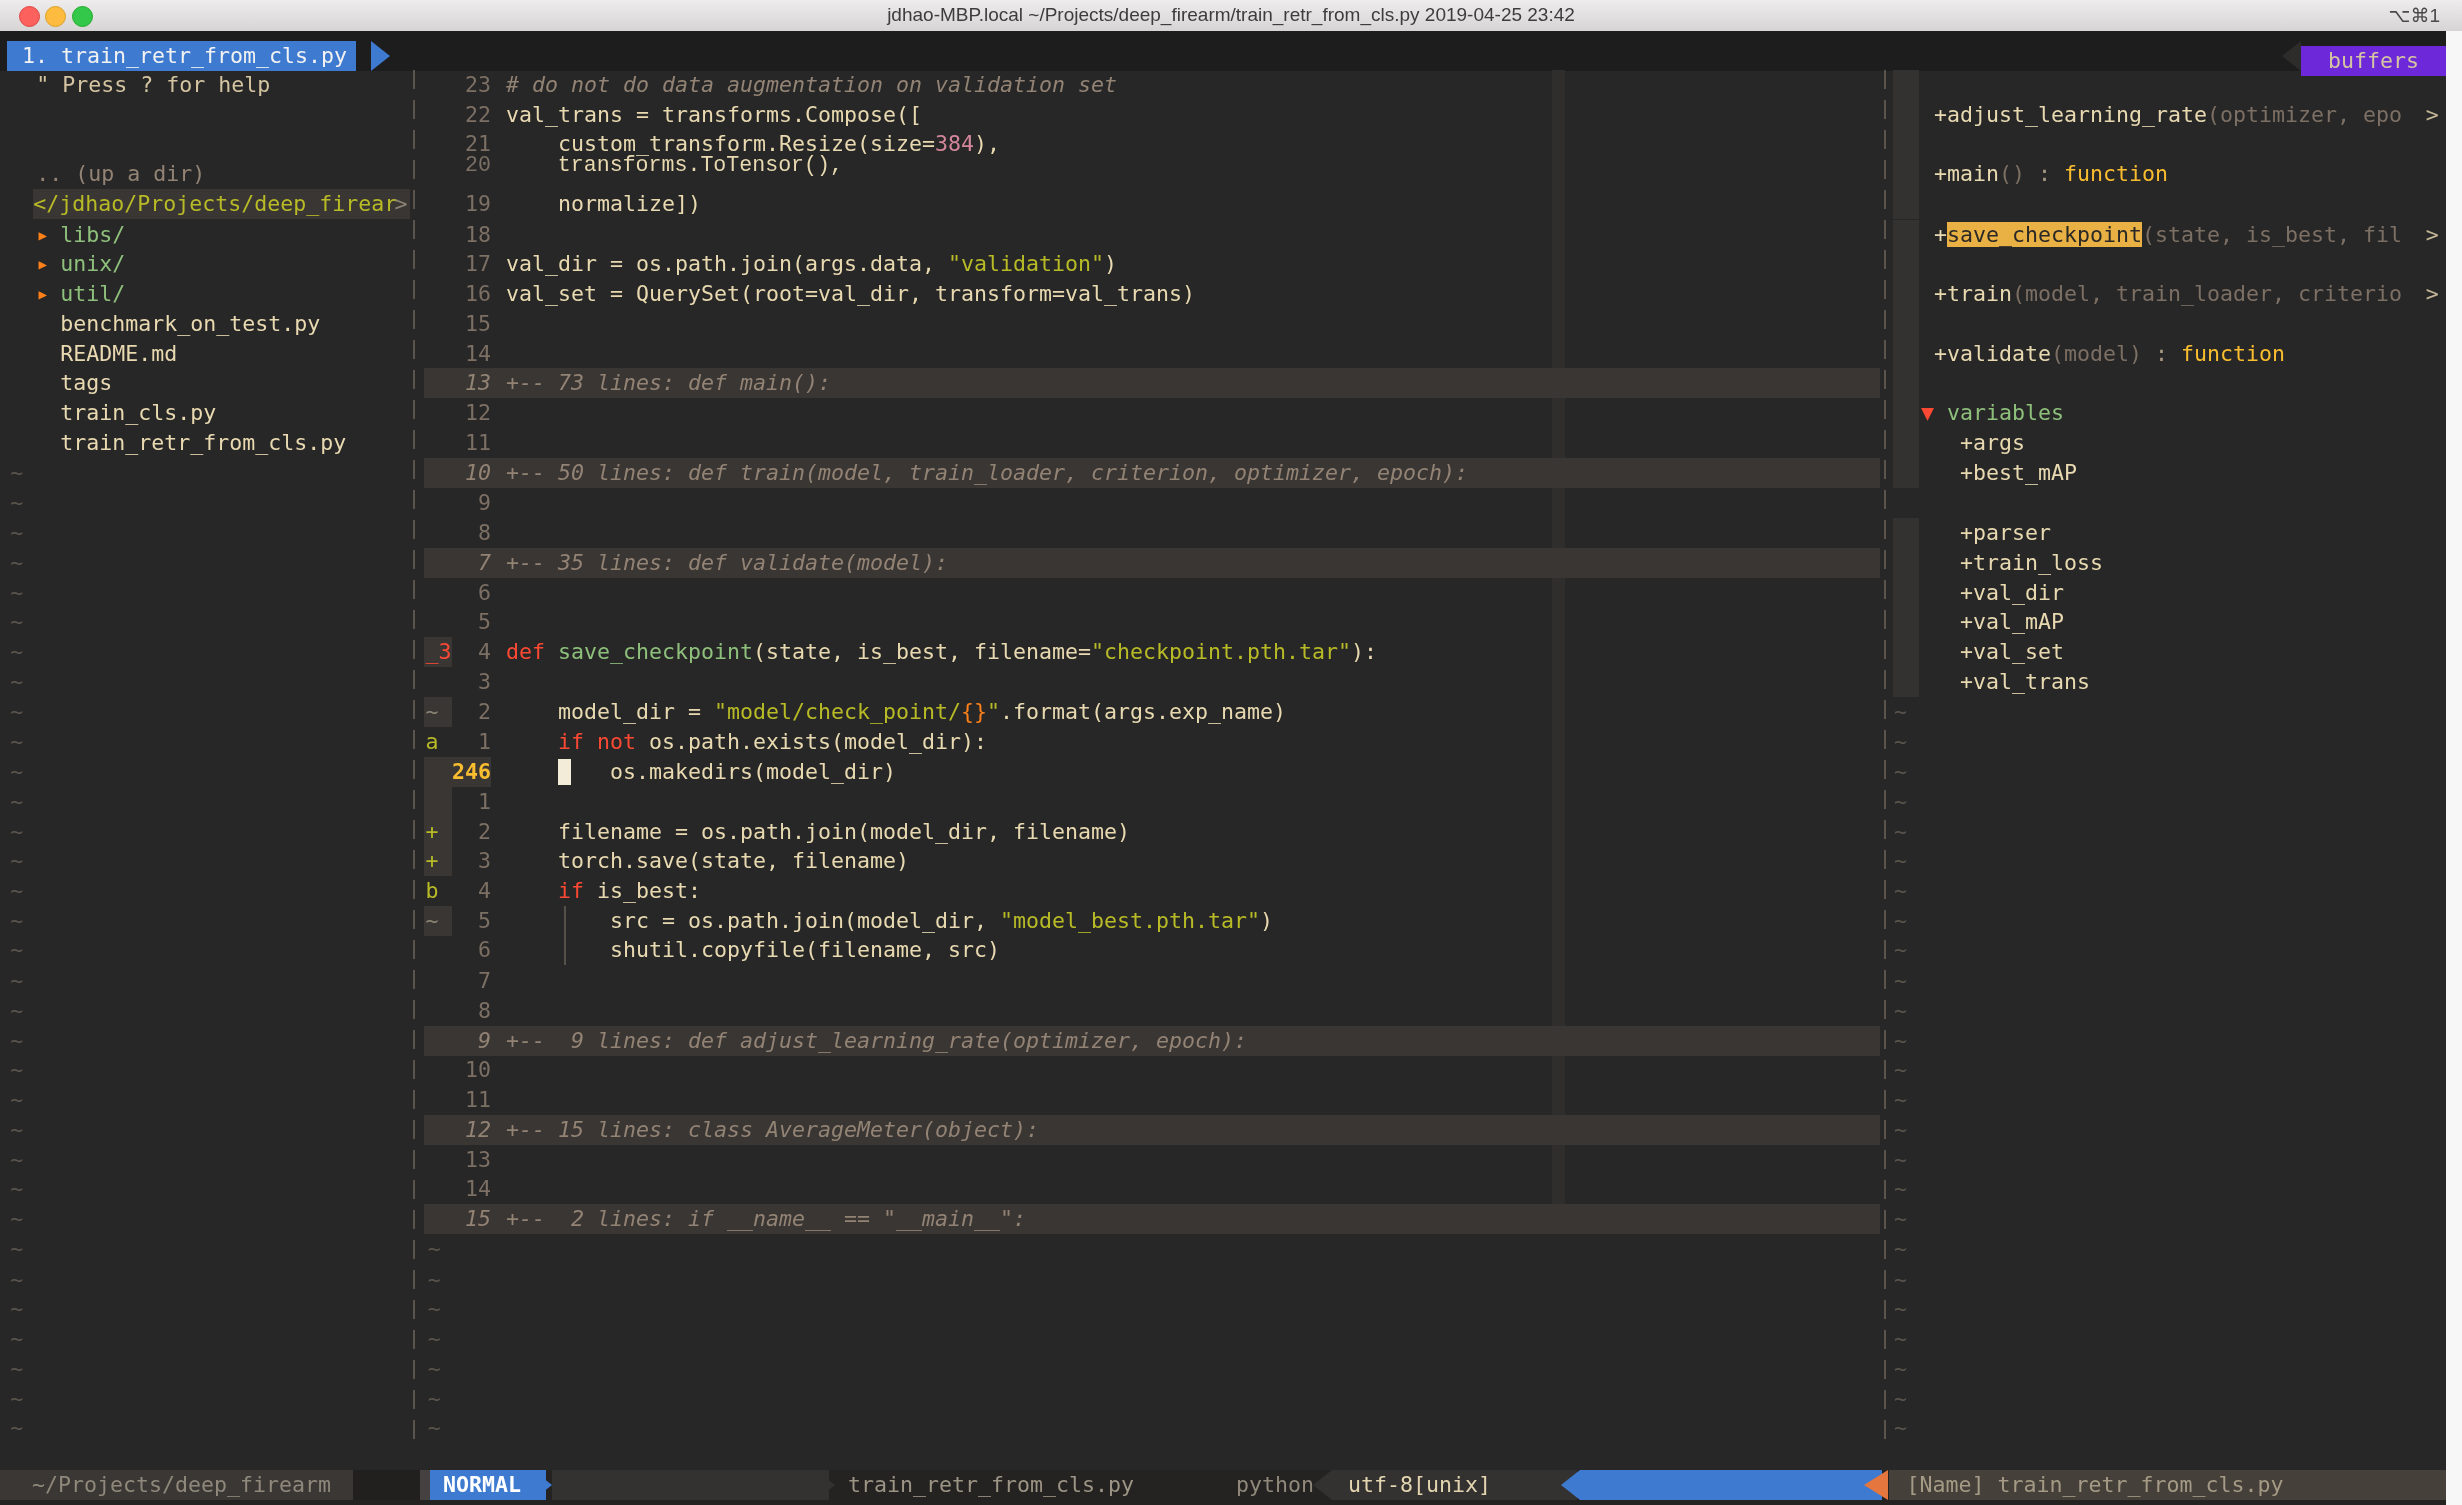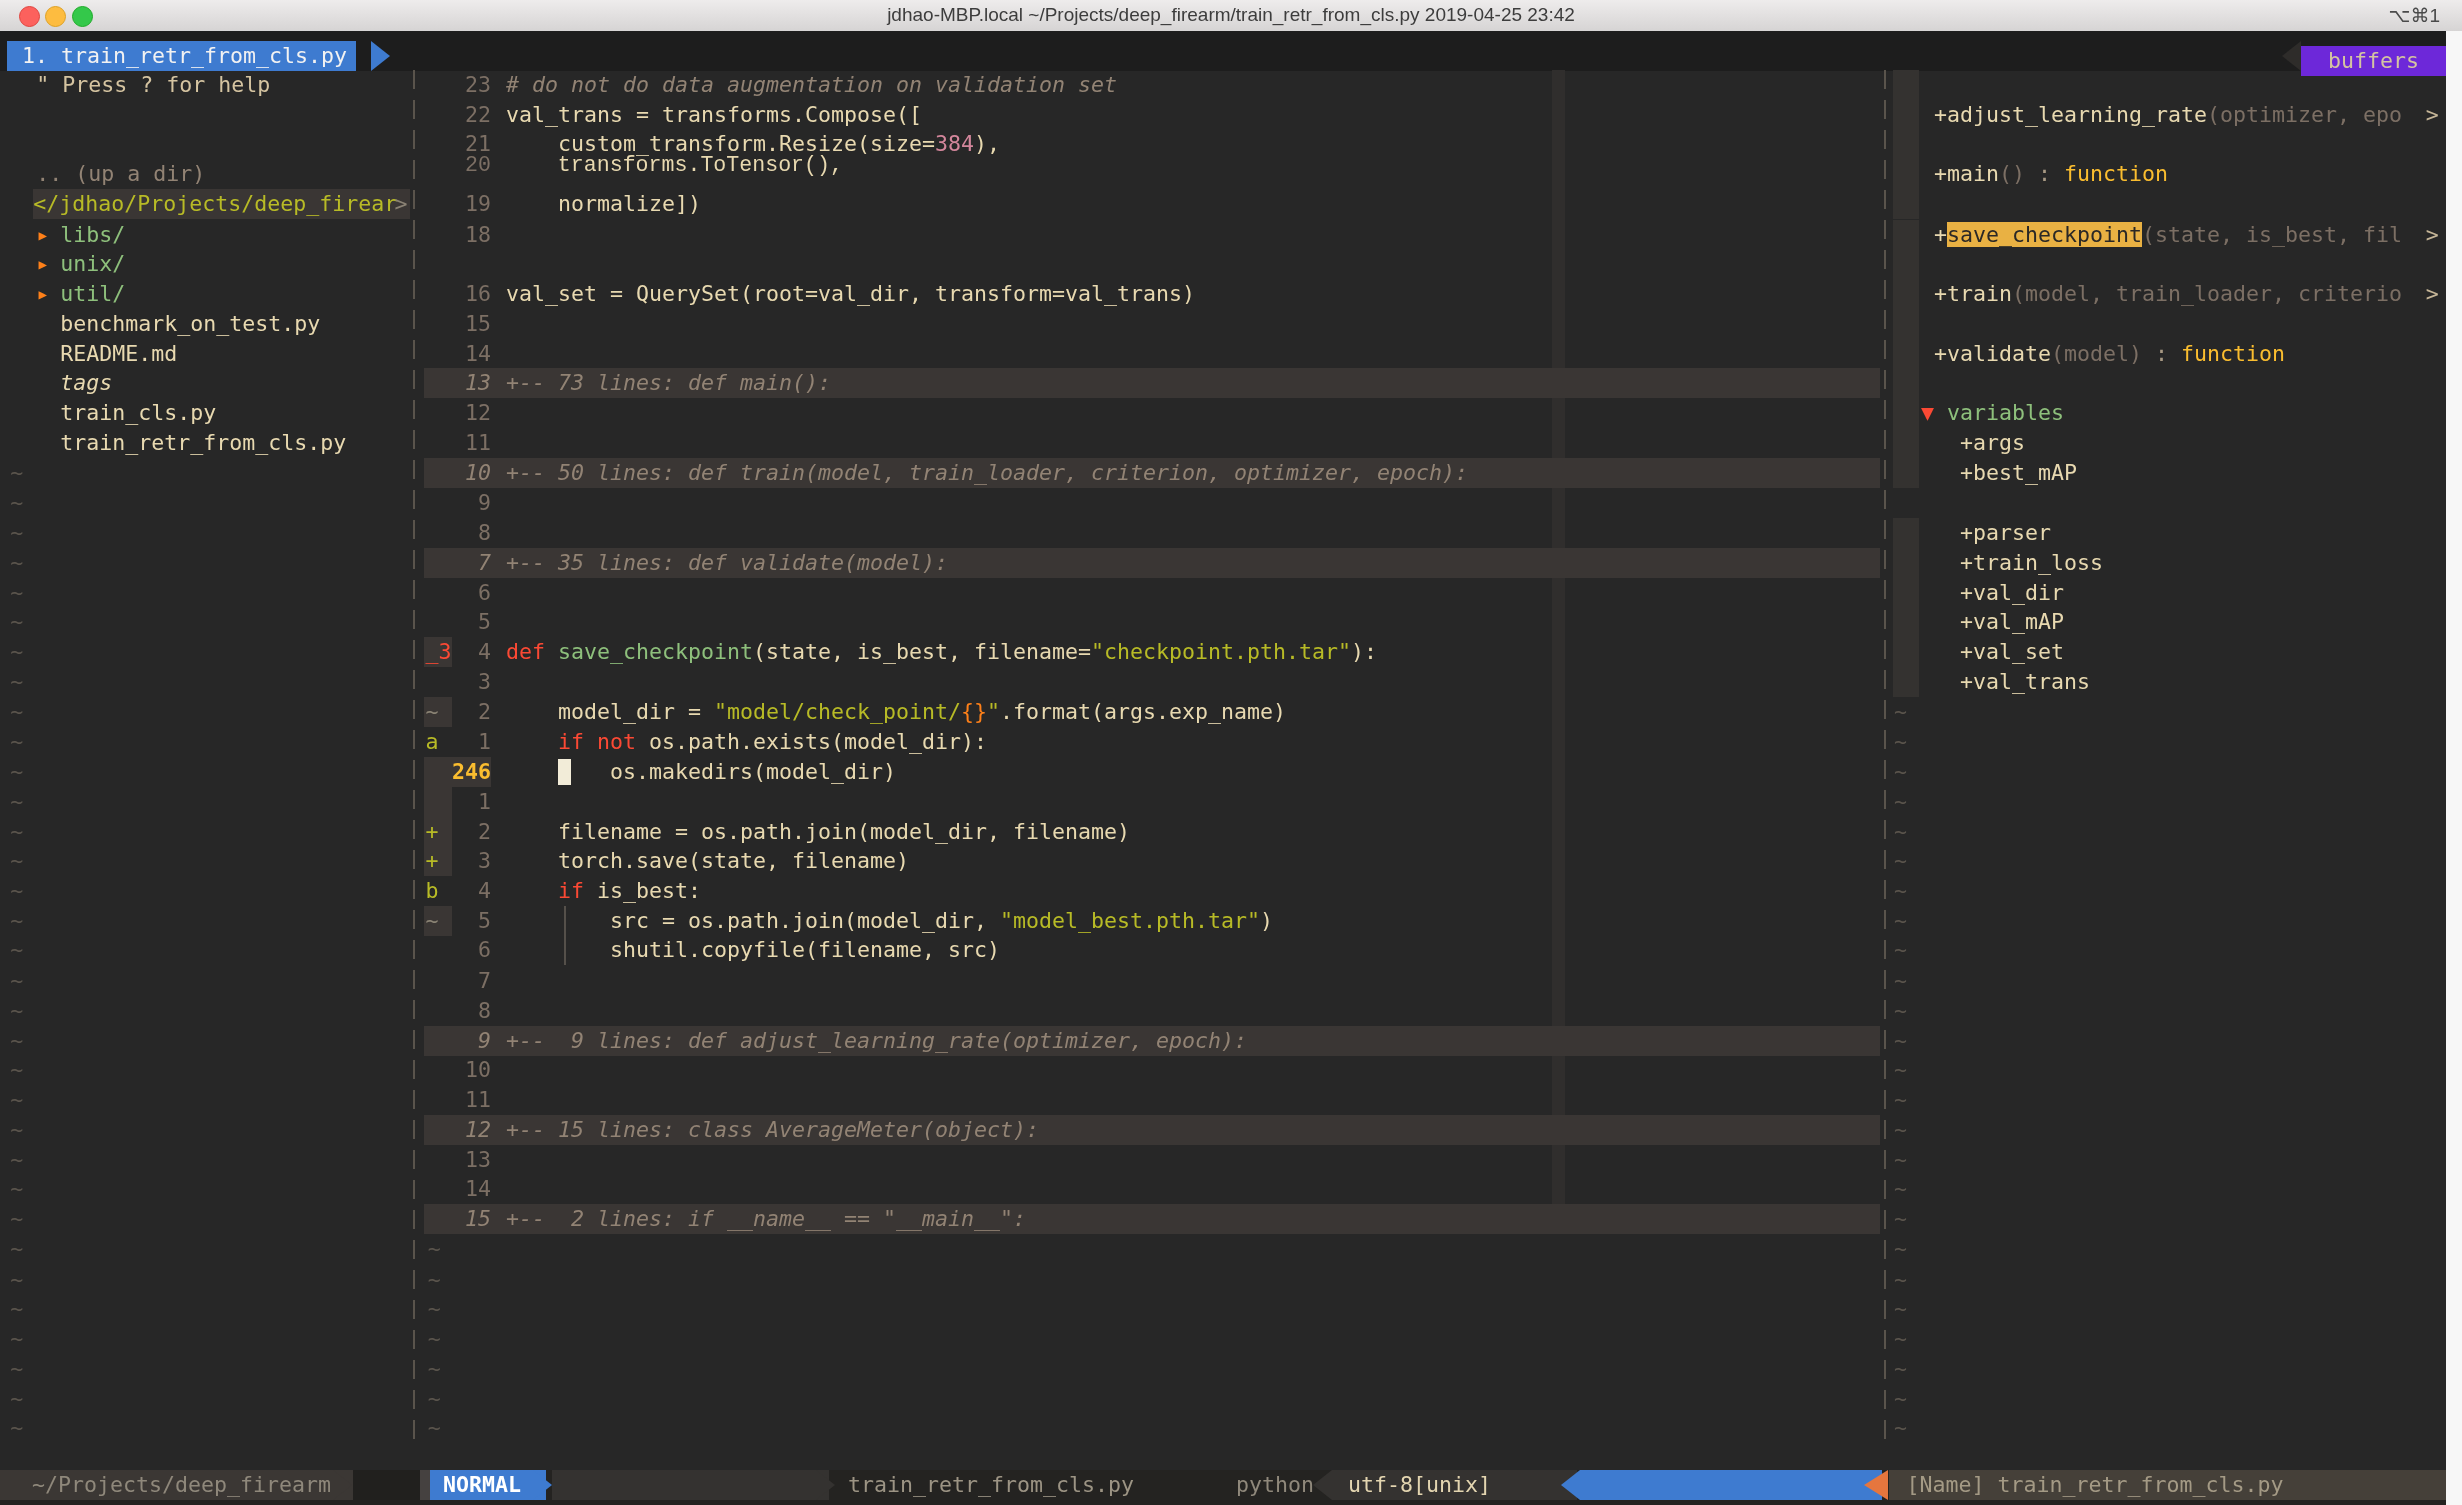--- a/index.html
+++ b/index.html
@@ -132,21 +132,21 @@
     <div class="row nt-help" style="top: 0px;">" Press ? for help</div>
     <div class="row" style="top: 30px;"></div>
     <div class="row" style="top: 59px;"></div>
     <div class="row nt-updir" style="top: 89px;">.. (up a dir)</div>
     <div class="row nt-root" style="top: 119px;"><div class="bg"></div><span class="txt pre">&lt;/jdhao/Projects/deep_firear</span><span class="trunc">&gt;</span></div>
     <div class="row nt-dir" style="top: 150px;"><span class="arr">▸</span><span class="dnm">libs/</span></div>
     <div class="row nt-dir" style="top: 179px;"><span class="arr">▸</span><span class="dnm">unix/</span></div>
     <div class="row nt-dir" style="top: 209px;"><span class="arr">▸</span><span class="dnm">util/</span></div>
     <div class="row nt-file" style="top: 239px;">benchmark_on_test.py</div>
     <div class="row nt-file" style="top: 269px;">README.md</div>
-    <div class="row nt-file" style="top: 298px; font-style: italic;">tags</div>
+    <div class="row nt-file" style="top: 298px;">tags</div>
     <div class="row nt-file" style="top: 328px;">train_cls.py</div>
     <div class="row nt-file" style="top: 358px;">train_retr_from_cls.py</div>
     <div class="row tilde" style="top: 388px;">~</div>
     <div class="row tilde" style="top: 418px;">~</div>
     <div class="row tilde" style="top: 448px;">~</div>
     <div class="row tilde" style="top: 478px;">~</div>
     <div class="row tilde" style="top: 508px;">~</div>
     <div class="row tilde" style="top: 537px;">~</div>
     <div class="row tilde" style="top: 567px;">~</div>
     <div class="row tilde" style="top: 597px;">~</div>
@@ -178,20 +178,21 @@
   </div>
 <div class="abs vsep" id="vsep1"></div>
 <div class="abs win" id="editor">
   <div class="abs" id="colorcolumn"></div>
 <div class="row" style="top: 0px;"><div class="sign"></div><div class="lnum">23</div><div class="ctext"><span class="tok-c"># do not do data augmentation on validation set</span></div></div>
     <div class="row" style="top: 30px;"><div class="sign"></div><div class="lnum">22</div><div class="ctext"><span class="tok-t">val_trans = transforms.Compose([</span></div></div>
     <div class="row" style="top: 59px;"><div class="sign"></div><div class="lnum">21</div><div class="ctext"><span class="tok-t">    custom_transform.Resize(size=</span><span class="tok-n">384</span><span class="tok-t">),</span></div></div>
     <div class="row" style="top: 80px; font-family: Liberation Mono, monospace;"><div class="sign"></div><div class="lnum">20</div><div class="ctext"><span class="tok-t">    transforms.ToTensor(),</span></div></div>
     <div class="row" style="top: 119px;"><div class="sign"></div><div class="lnum">19</div><div class="ctext"><span class="tok-t">    normalize])</span></div></div>
     <div class="row" style="top: 150px;"><div class="sign"></div><div class="lnum">18</div><div class="ctext"></div></div>
+    <div class="row" style="top: 179px;"><div class="sign"></div><div class="lnum">17</div><div class="ctext"><span class="tok-t">val_dir = os.path.join(args.data, </span><span class="tok-s">"validation"</span><span class="tok-t">)</span></div></div>
     <div class="row" style="top: 209px;"><div class="sign"></div><div class="lnum">16</div><div class="ctext"><span class="tok-t">val_set = QuerySet(root=val_dir, transform=val_trans)</span></div></div>
     <div class="row" style="top: 239px;"><div class="sign"></div><div class="lnum">15</div><div class="ctext"></div></div>
     <div class="row" style="top: 269px;"><div class="sign"></div><div class="lnum">14</div><div class="ctext"></div></div>
     <div class="row fold-row" style="top: 298px;"><div class="sign"></div><div class="lnum">13</div><div class="ctext">+-- 73 lines: def main():</div></div>
     <div class="row" style="top: 328px;"><div class="sign"></div><div class="lnum">12</div><div class="ctext"></div></div>
     <div class="row" style="top: 358px;"><div class="sign"></div><div class="lnum">11</div><div class="ctext"></div></div>
     <div class="row fold-row" style="top: 388px;"><div class="sign"></div><div class="lnum">10</div><div class="ctext">+-- 50 lines: def train(model, train_loader, criterion, optimizer, epoch):</div></div>
     <div class="row" style="top: 418px;"><div class="sign"></div><div class="lnum">9</div><div class="ctext"></div></div>
     <div class="row" style="top: 448px;"><div class="sign"></div><div class="lnum">8</div><div class="ctext"></div></div>
     <div class="row fold-row" style="top: 478px;"><div class="sign"></div><div class="lnum">7</div><div class="ctext">+-- 35 lines: def validate(model):</div></div>

